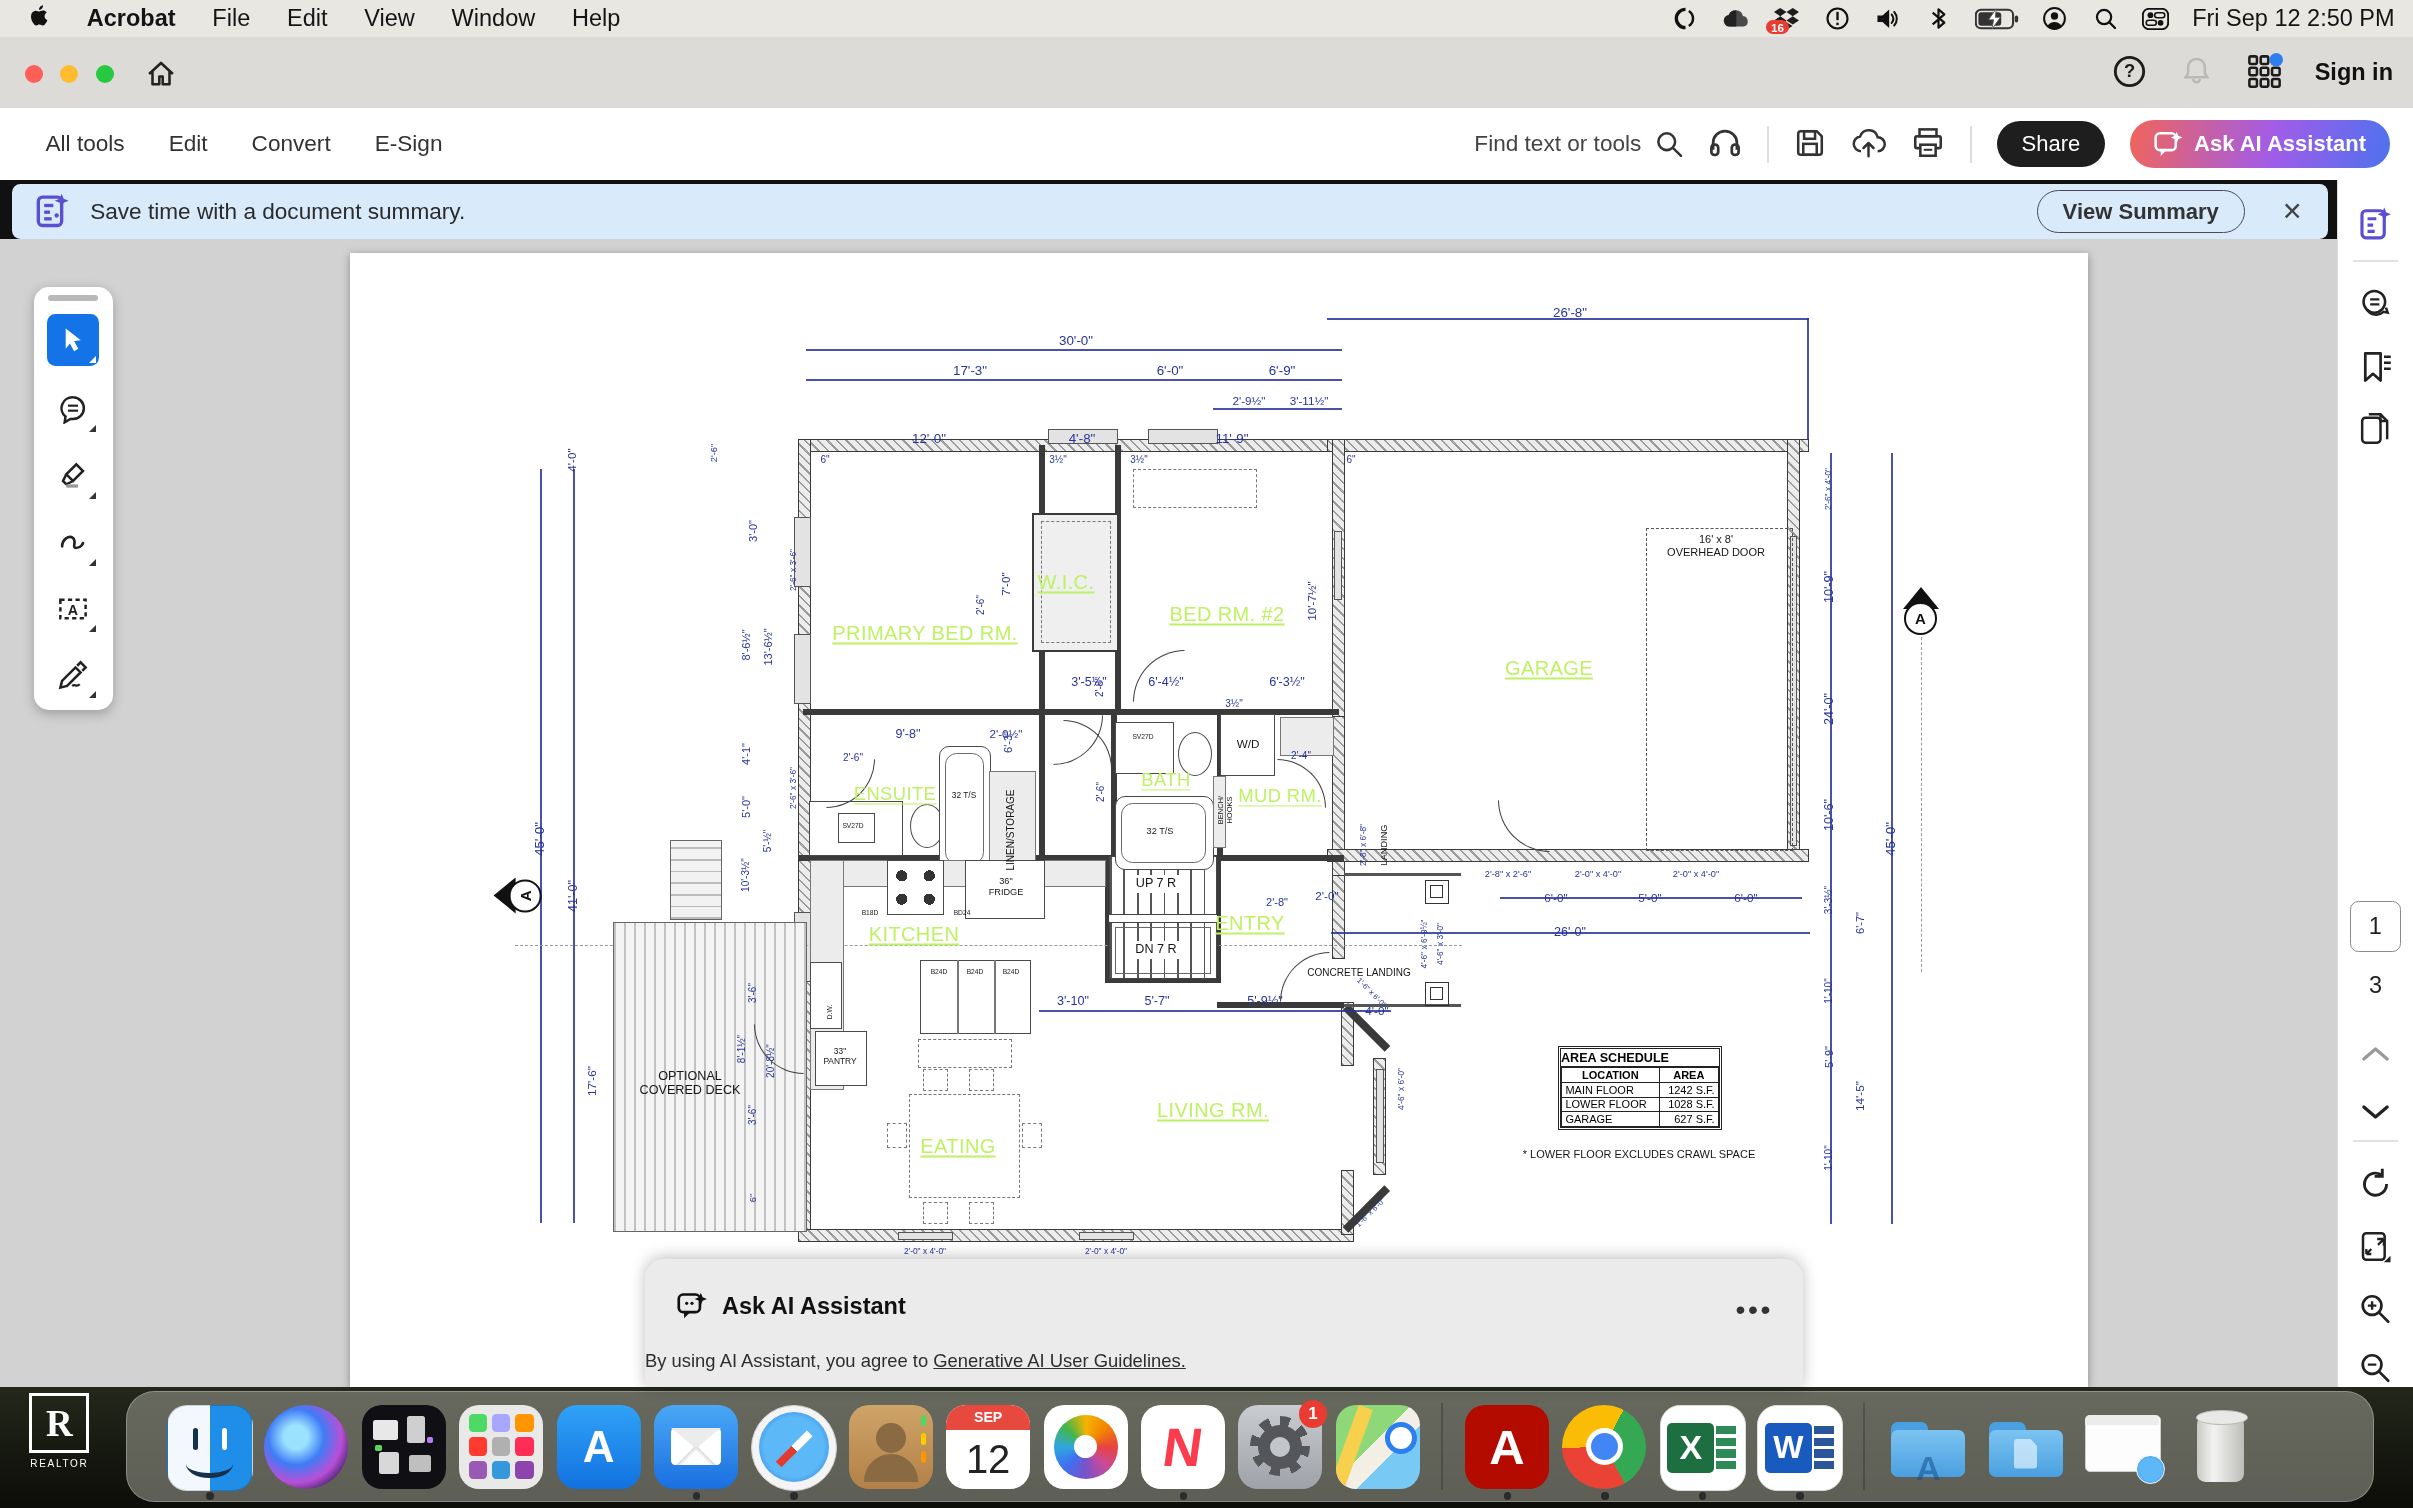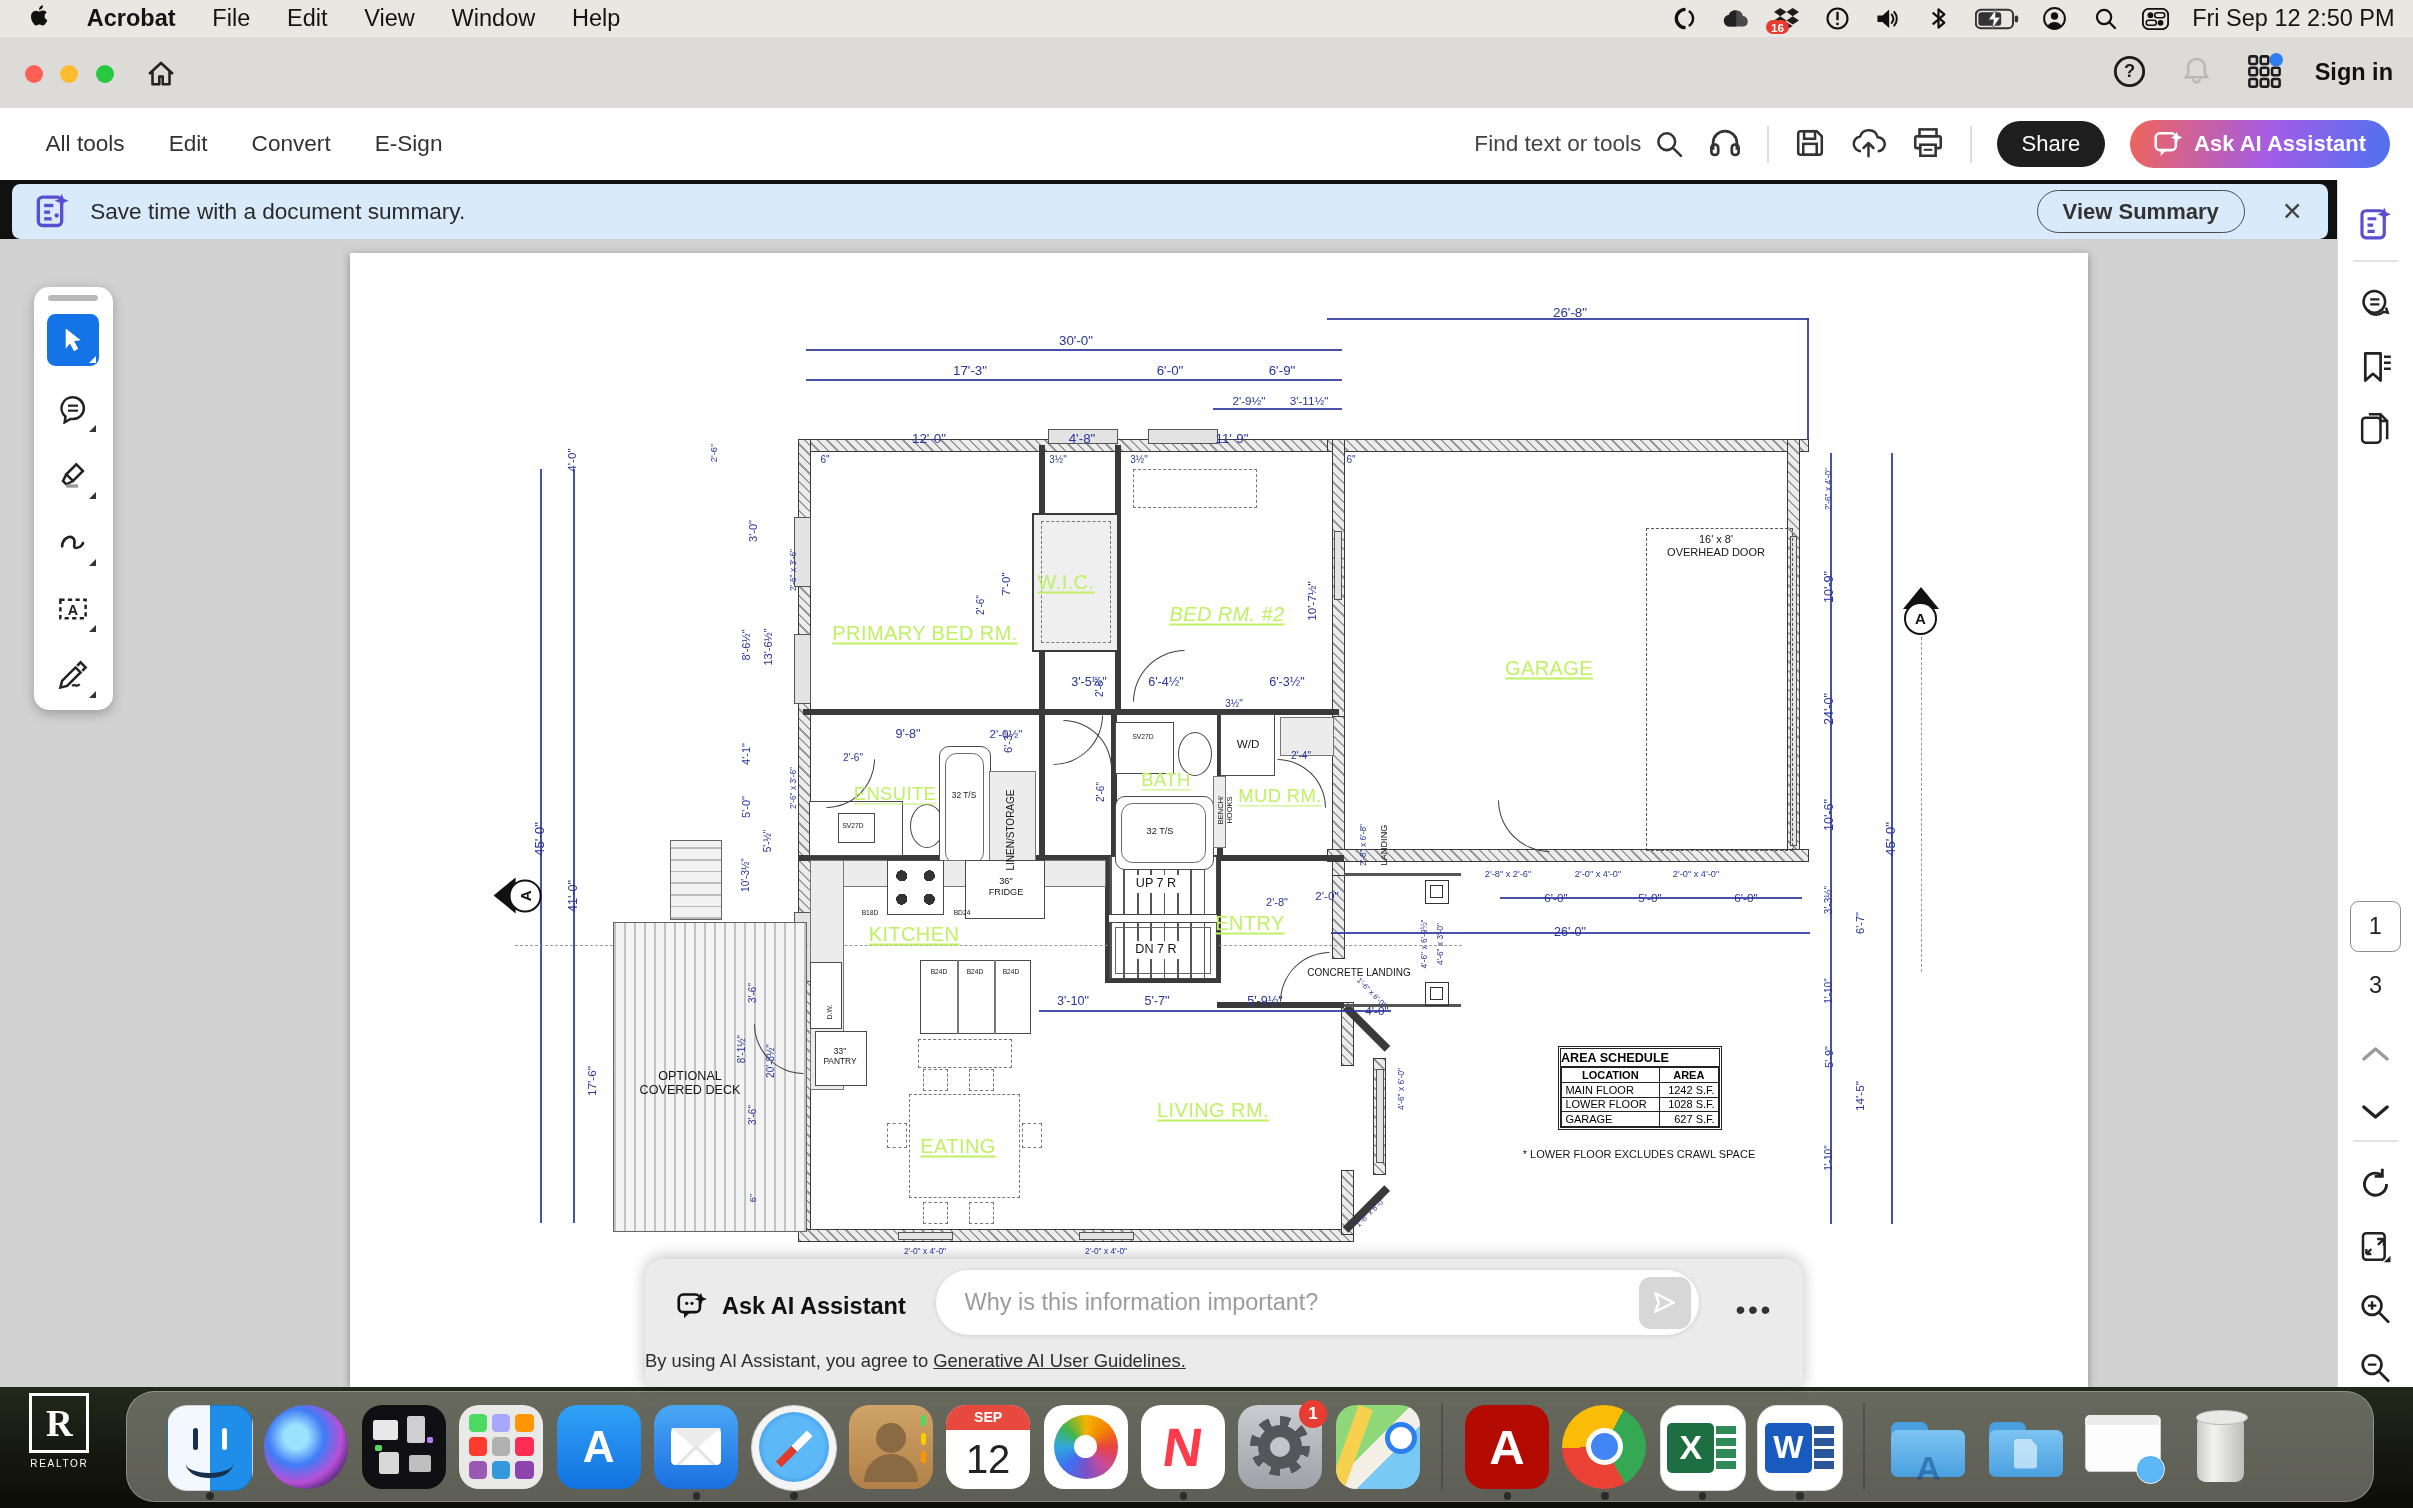--- a/index.html
+++ b/index.html
@@ -474,21 +474,21 @@
     <div style="position: absolute; width: 37px; transform: rotate(0deg); left: 1902px; top: 587px;">
       <div class="marker-tri"></div>
       <div class="marker-cir">A</div>
     </div>
     <div style="position: absolute; width: 37px; transform: rotate(-90deg); left: 499px; top: 872px;">
       <div class="marker-tri"></div>
       <div class="marker-cir">A</div>
     </div>
     <div class="plabel r" style="left: 1066px; top: 582px;">W.I.C.</div>
     <div class="plabel r" style="left: 925px; top: 633px;">PRIMARY BED RM.</div>
-    <div class="plabel r" style="left: 1227px; top: 614px; font-style: italic;">BED RM. #2</div>
+    <div class="plabel r" style="left: 1227px; top: 614px;">BED RM. #2</div>
     <div class="plabel r" style="left: 1549px; top: 668px;">GARAGE</div>
     <div class="plabel r" style="left: 895px; top: 794px; font-size: 18.4px;">ENSUITE</div>
     <div class="plabel r" style="left: 1166px; top: 780px; font-size: 18.4px;">BATH</div>
     <div class="plabel r" style="left: 1280px; top: 796px; font-size: 18.4px;">MUD RM.</div>
     <div class="plabel r" style="left: 914px; top: 934px;">KITCHEN</div>
     <div class="plabel r" style="left: 1250px; top: 923px;">ENTRY</div>
     <div class="plabel r" style="left: 1213px; top: 1110px;">LIVING RM.</div>
     <div class="plabel r" style="left: 958px; top: 1146px; text-align: center;">EATING</div>
     <div class="plabel n" style="left: 690px; top: 1083px; font-size: 12.6px;">OPTIONAL
 COVERED DECK</div>
@@ -727,28 +727,20 @@
   <div id="ai-title">
     <svg width="30" height="30" viewBox="0 0 34 34">
         <rect x="2" y="4" width="24" height="20" rx="5" fill="none" stroke="#111" stroke-width="3"></rect>
         <path d="M8 24v7l7-7" fill="#111"></path>
         <path d="M27 2l2 5 5 2-5 2-2 5-2-5-5-2 5-2z" fill="#111"></path>
         <circle cx="11" cy="14" r="1.8" fill="#111"></circle>
         <circle cx="17" cy="14" r="1.8" fill="#111"></circle>
       </svg>
     <span>Ask AI Assistant</span>
   </div>
-  <div id="ai-input">
-    <span id="ai-ph">Why is this information important?</span>
-    <span id="ai-send">
-      <svg width="25" height="25" viewBox="0 0 30 30">
-          <path d="M4 4l22 11L4 26l4-11z" fill="none" stroke="#fff" stroke-width="3" stroke-linejoin="round"></path>
-        </svg>
-    </span>
-  </div>
   <span id="ai-more">•••</span>
   <div id="ai-disc">
     <span>By using AI Assistant, you agree to </span><a href="#">Generative AI User Guidelines.</a>
   </div>
 </div>
 
 <div id="wallpaper"></div>
 <div id="realtor">
   <div class="rbox">R</div>
   <div class="rtxt">REALTOR</div>

